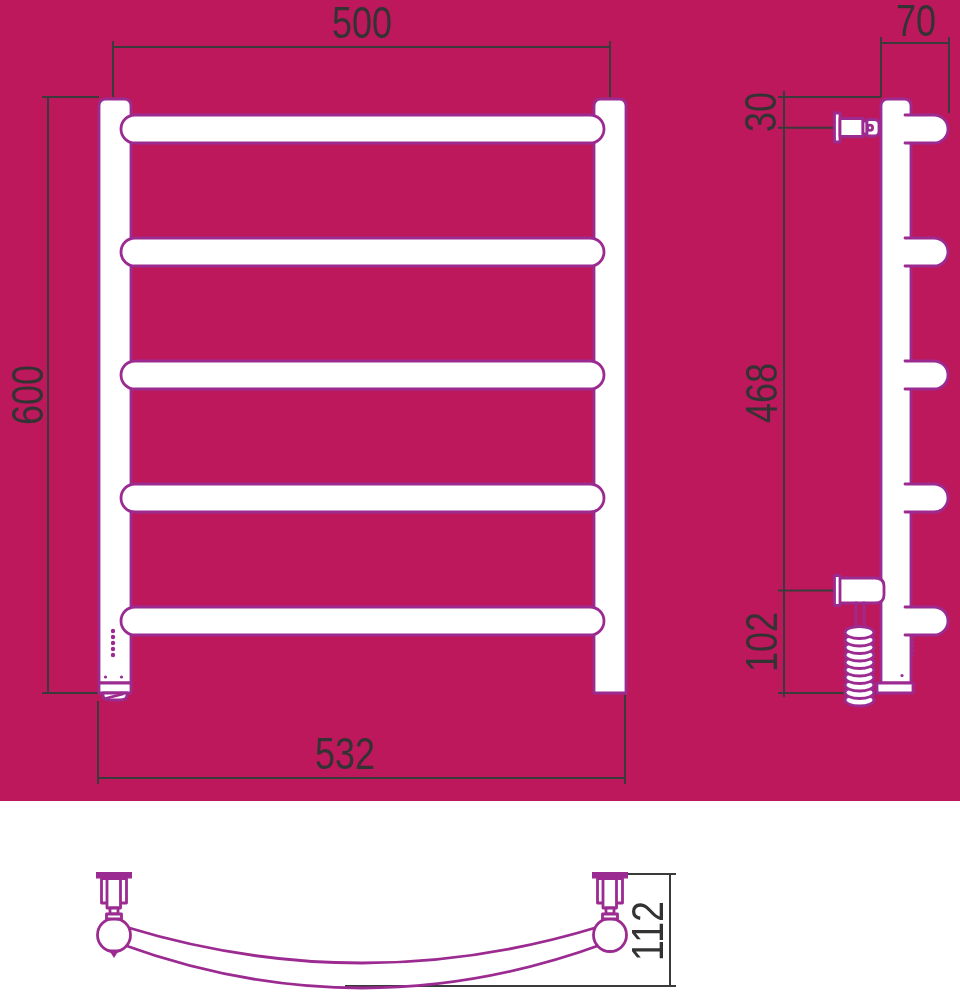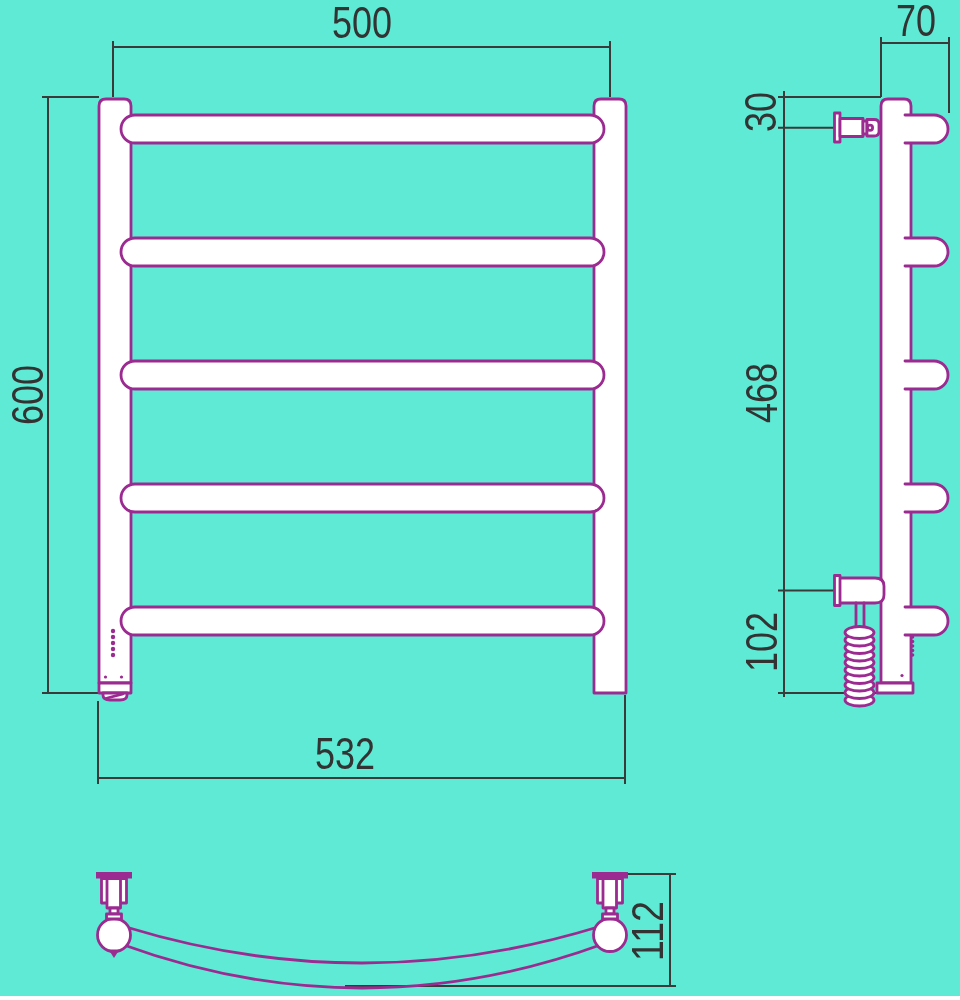--- a/index.html
+++ b/index.html
@@ -7,22 +7,22 @@
     padding: 0;
     background: #ffffff;
     width: 960px;
     height: 1000px;
     overflow: hidden;
     font-family: "Liberation Sans", "DejaVu Sans", sans-serif;
   }
   .drawing-wrap {
     position: relative;
     width: 960px;
-    height: 996px;
-    background: #5eead4;
+    height: 801px;
+    background: #be185d;
   }
   svg { display: block; }
   .dim-line   { stroke: #3a3a3a; stroke-width: 2; fill: none; }
   .dim-text   { fill: #333333; font-size: 44px; font-weight: 400; }
   .mg         { stroke: #9c2b91; stroke-width: 2.8; fill: none; stroke-linejoin: round; stroke-linecap: round; }
   .mg-fill    { stroke: #9c2b91; stroke-width: 2.8; fill: #ffffff; stroke-linejoin: round; }
   .mg-solid   { fill: #9c2b91; stroke: none; }
   .white-fill { fill: #ffffff; stroke: none; }
 </style>
 </head>

